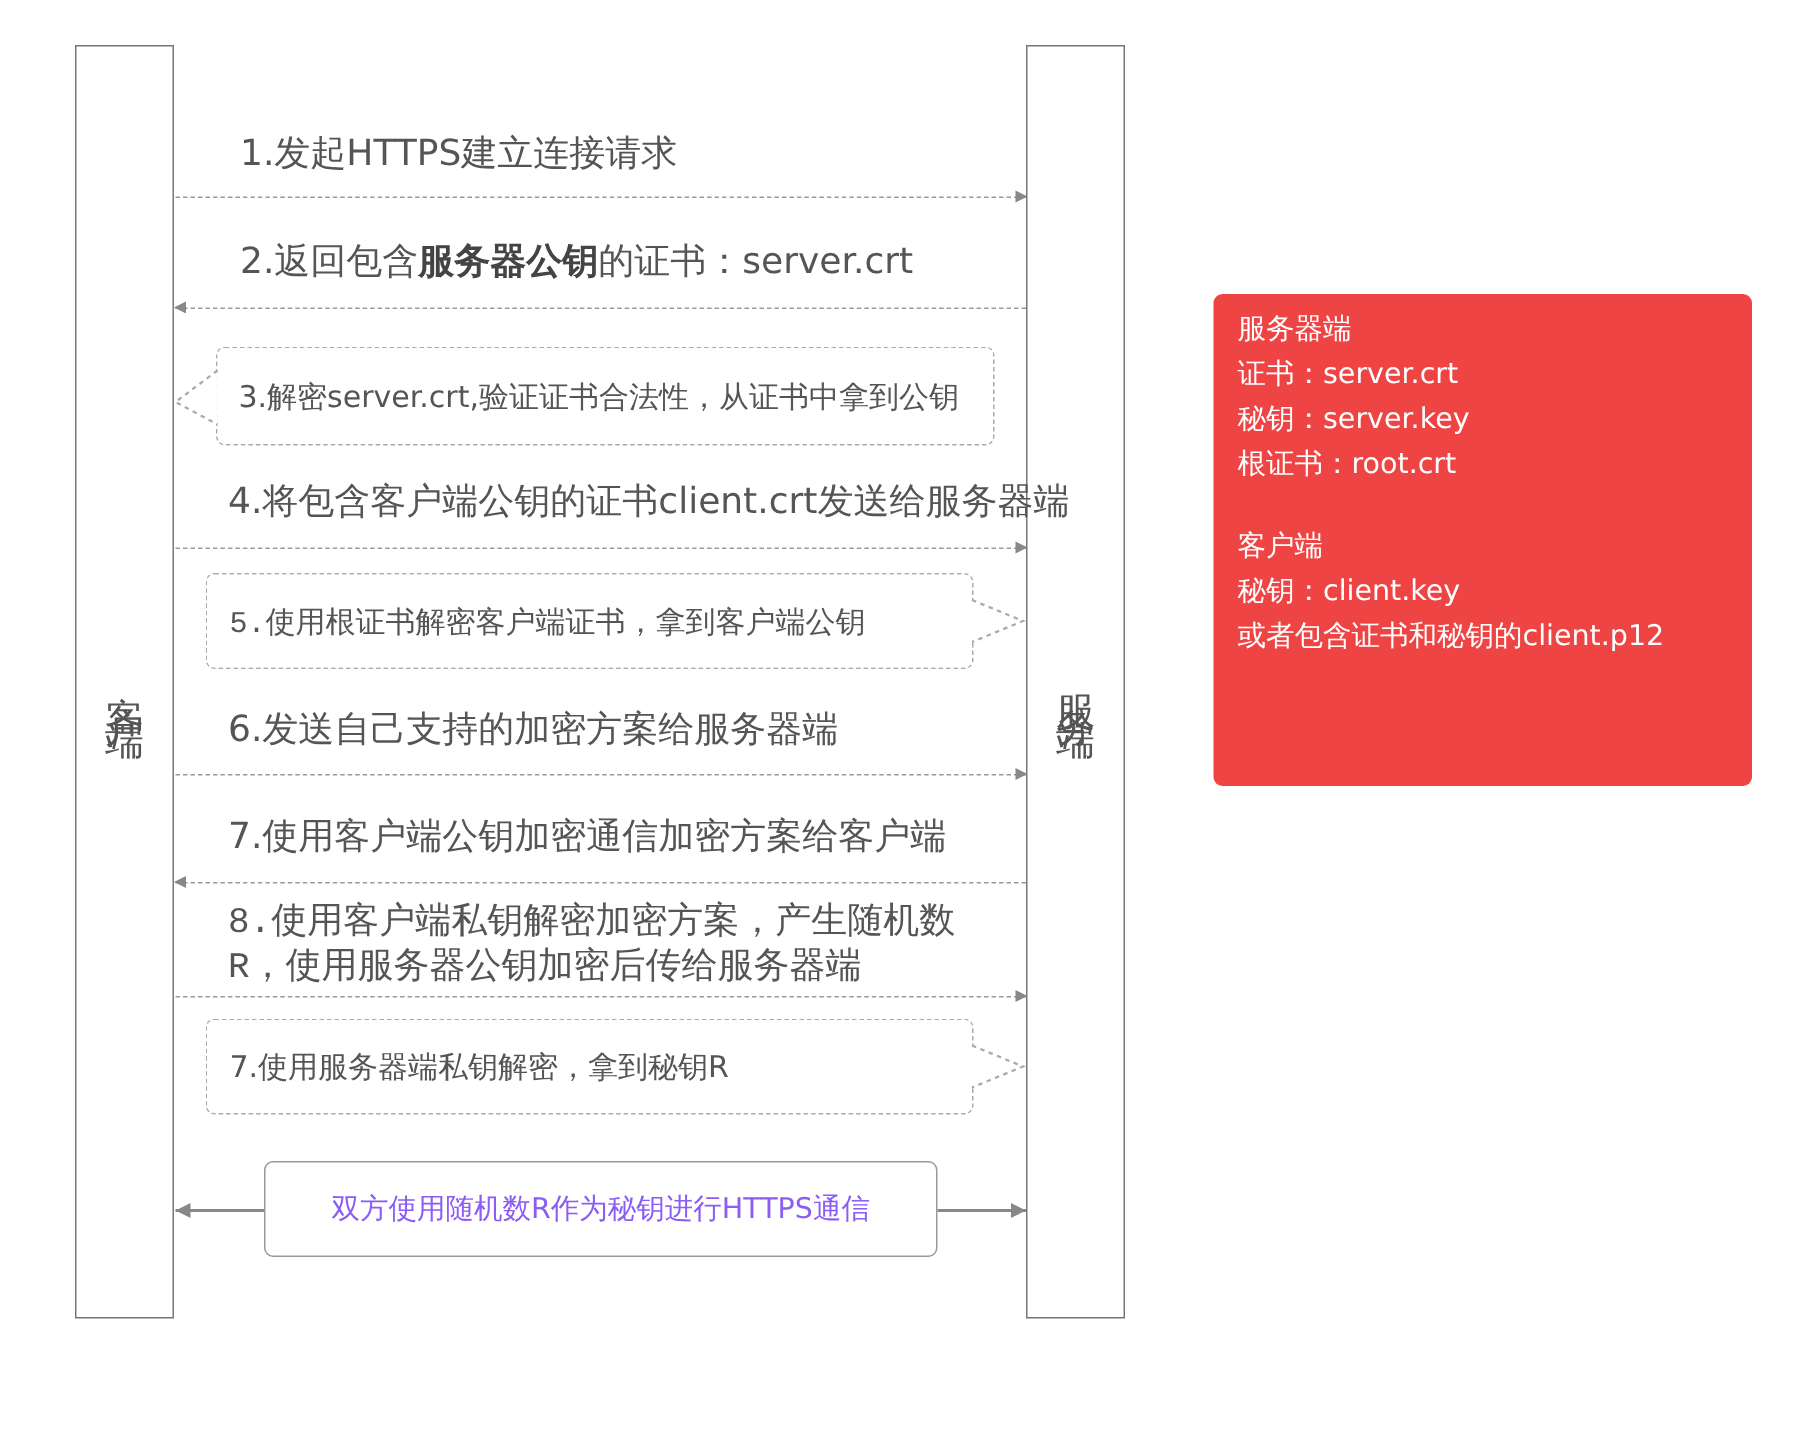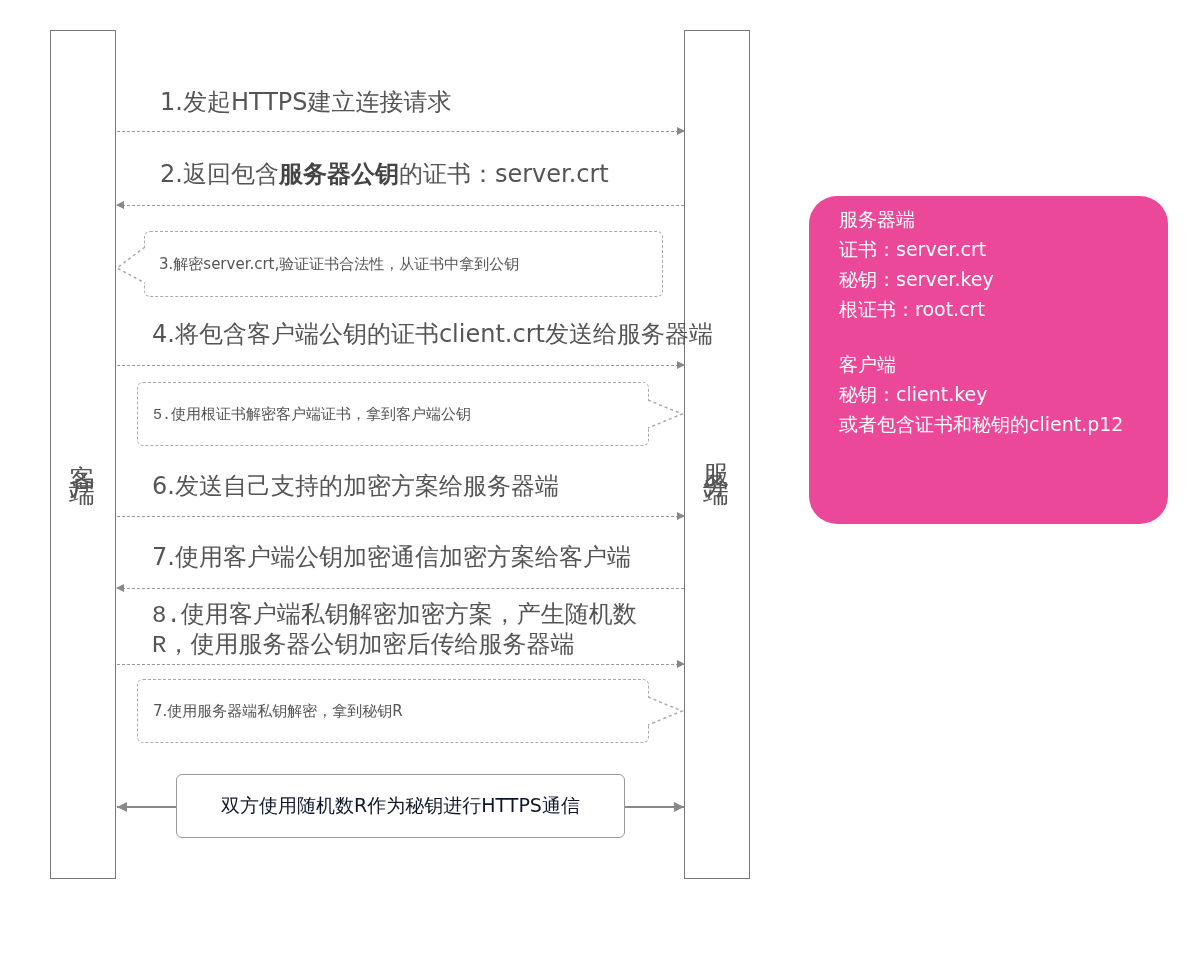--- a/index.html
+++ b/index.html
@@ -37,45 +37,45 @@
   }
   .arrow.left::before {
     content: ""; position: absolute; left: -1px; top: -5px;
     border-right: 8px solid #888; border-top: 4px solid transparent; border-bottom: 4px solid transparent;
   }
 
   .bubble {
     position: absolute; border: 1.5px dashed #aaa; border-radius: 6px; box-sizing: border-box;
     display: flex; align-items: center; background: #fff;
   }
-  .bubble .text { font-size: 15px; color: #555; white-space: nowrap; padding-left: 14px; }
+  .bubble .text { font-size: 20px; color: #555; white-space: nowrap; padding-left: 14px; }
   .bubble svg { position: absolute; overflow: visible; }
 
   .solid-box {
     position: absolute; left: 176px; top: 774px; width: 449px; height: 64px;
     border: 1.5px solid #999; border-radius: 6px; box-sizing: border-box; background: #fff;
     display: flex; align-items: center; justify-content: center;
-    font-size: 19px; color: #0f172a;
+    font-size: 19px; color: #8b5cf6;
   }
   .solid-line { position: absolute; height: 0; border-top: 2px solid #888; top: 806px; }
   .solid-line.l { left: 117px; width: 59px; }
   .solid-line.r { left: 625px; width: 59px; }
   .solid-line.l::before {
     content: ""; position: absolute; left: 0; top: -6px;
     border-right: 10px solid #888; border-top: 5px solid transparent; border-bottom: 5px solid transparent;
   }
   .solid-line.r::after {
     content: ""; position: absolute; right: 0; top: -6px;
     border-left: 10px solid #888; border-top: 5px solid transparent; border-bottom: 5px solid transparent;
   }
 
   .note {
     position: absolute; left: 809px; top: 196px; width: 359px; height: 328px;
-    background: #ec4899; border-radius: 28px; box-sizing: border-box;
-    padding: 8px 30px; color: #ffffff; font-size: 19px; line-height: 30px;
+    background: #ef4444; border-radius: 6px; box-sizing: border-box;
+    padding: 8px 16px; color: #ffffff; font-size: 19px; line-height: 30px;
   }
   .note .line { white-space: nowrap; }
   .note .gap { height: 25px; }
 </style>
 </head>
 <body>
 
 <div class="lifeline" id="client">
   <span class="label">客户端</span>
 </div>

